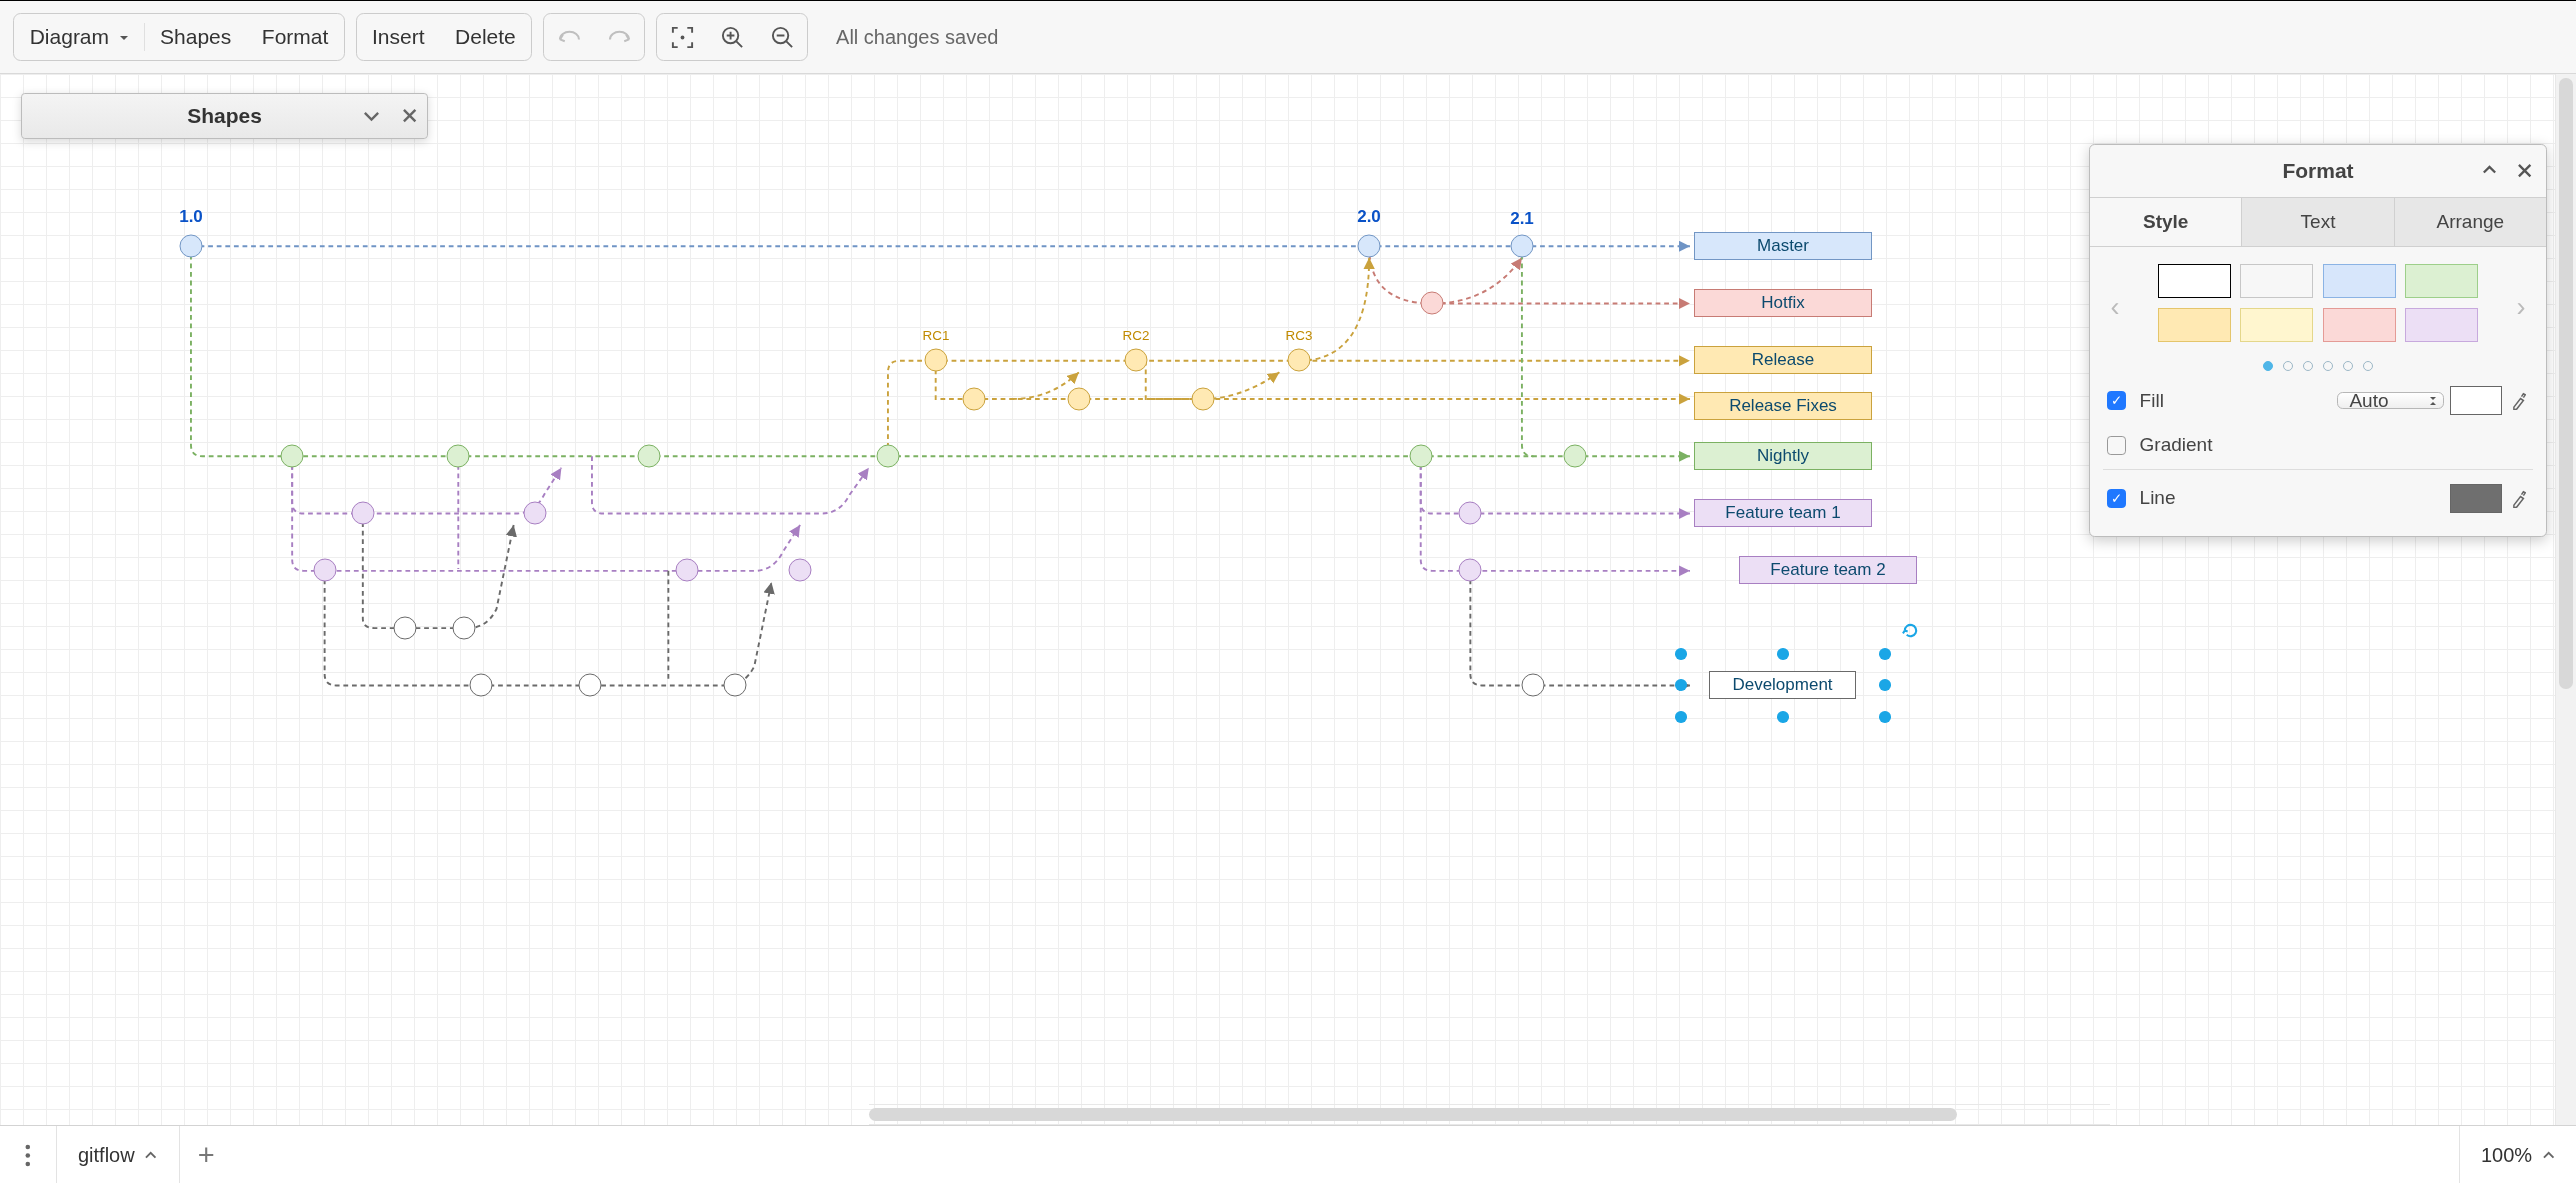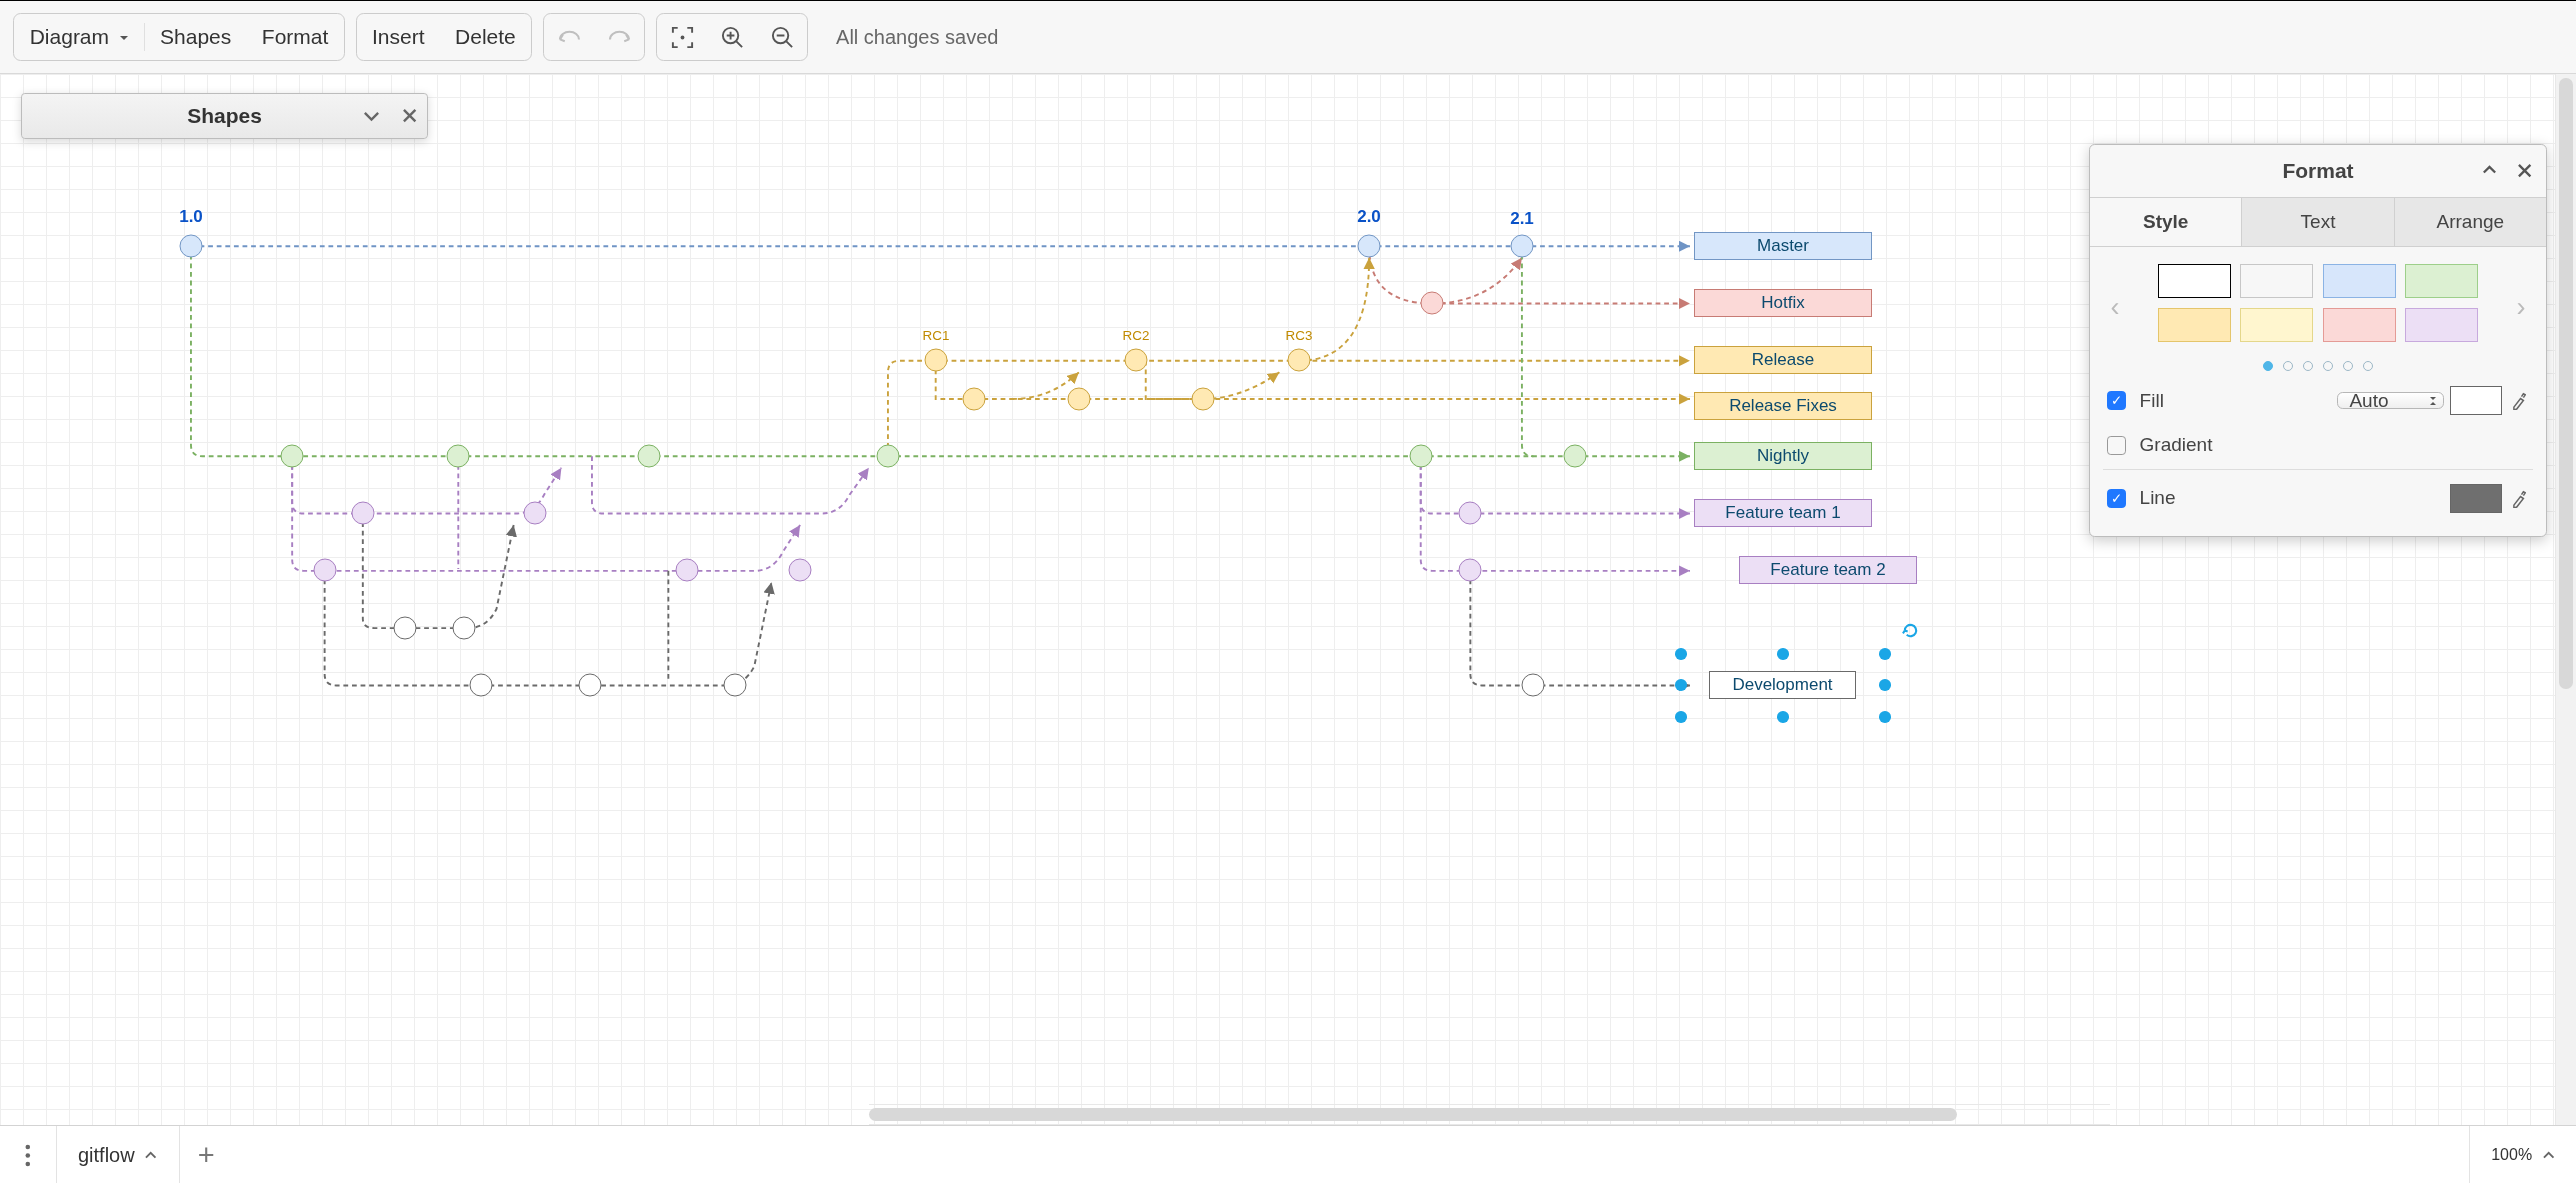--- a/index.html
+++ b/index.html
@@ -134,21 +134,21 @@
 
 
 .bottombar{
   position:absolute;left:0;right:0;bottom:0;height:59px;
   border-top:1px solid #d3d3d3;background:#fff;
   display:flex;align-items:center;
 }
 .bb-menu{width:57px;height:100%;display:flex;align-items:center;justify-content:center;border-right:1px solid #e3e3e3;cursor:pointer;}
 .page-tab{height:100%;padding:0 21px;display:flex;align-items:center;gap:9.5px;border-right:1px solid #e3e3e3;cursor:pointer;font-size:20px;}
 .add-page{width:53px;height:100%;display:flex;align-items:center;justify-content:center;cursor:pointer;font-size:29px;color:#777;}
-.zoom{margin-left:auto;padding:0 21px;display:flex;align-items:center;gap:9.5px;font-size:16px;border-left:1px solid #e3e3e3;height:100%;cursor:pointer;}
+.zoom{margin-left:auto;padding:0 21px;display:flex;align-items:center;gap:9.5px;font-size:20px;border-left:1px solid #e3e3e3;height:100%;cursor:pointer;}
 .hscroll-track{position:absolute;left:869px;bottom:59px;height:21px;width:1241px;background:transparent;border-top:1px solid #e8e8e8;border-bottom:1px solid #e8e8e8;display:flex;align-items:center;}
 .hscroll-thumb{height:13.4px;background:#d8d8d8;border-radius:6.7px;margin-left:0;width:1088px;}
 .vscroll{position:absolute;right:0;top:74px;bottom:59px;width:21px;background:#f2f2f2;border-left:1px solid #e8e8e8;}
 .vscroll-thumb{width:13.4px;margin:3.8px auto 0;background:#d8d8d8;border-radius:6.7px;height:611px;}
 </style>
 </head>
 <body>
 
 <div class="topbar">
   <div class="tb-group">

